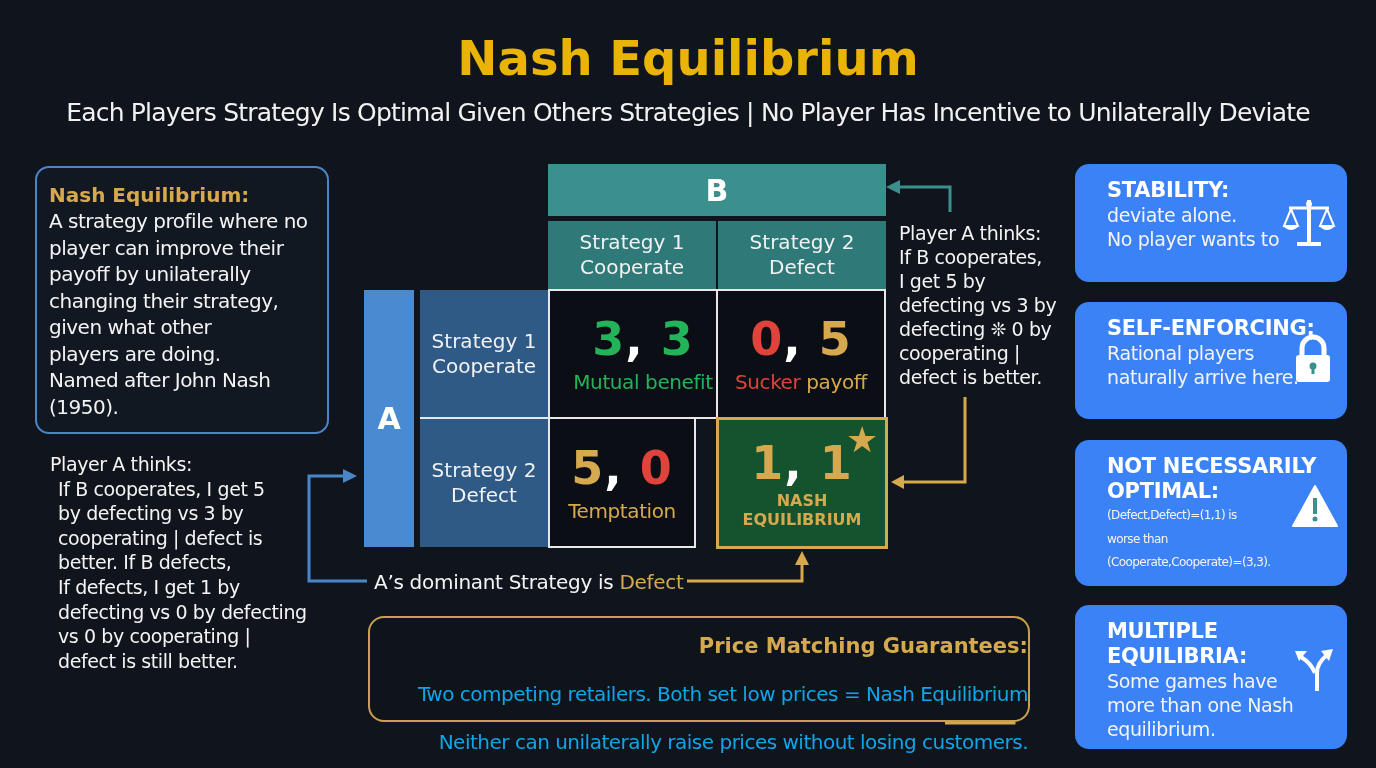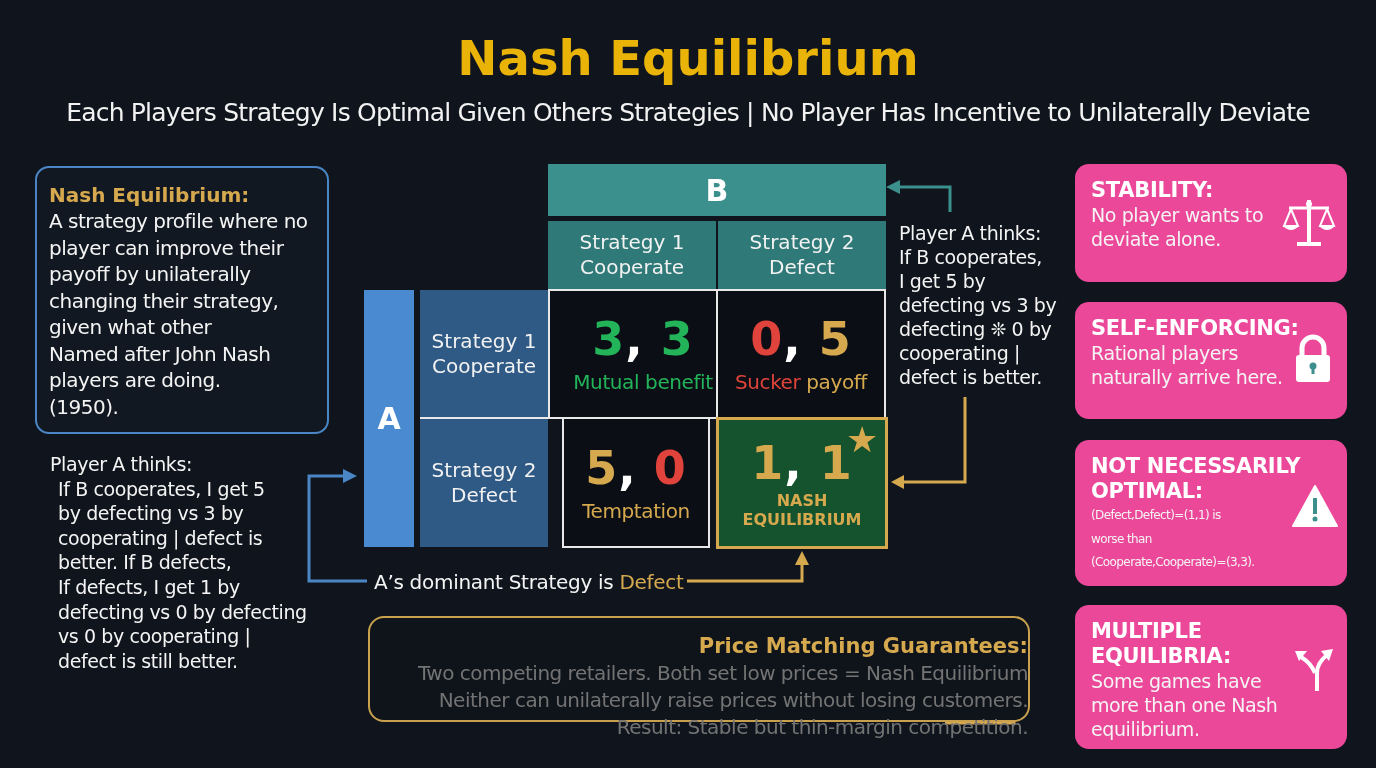--- a/index.html
+++ b/index.html
@@ -64,21 +64,21 @@
   .a-row1 { top: 290px; height: 127px; }
   .a-row2 { top: 419px; height: 128px; }
   .a-divider { left: 420px; top: 417px; width: 128px; height: 2px; background: #e8e8e8; }
 
   .cell {
     background: #0b0f15; border: 2px solid #e8e8e8;
     display: flex; flex-direction: column; align-items: center; justify-content: center;
   }
   .c11 { left: 548px; top: 289px; width: 190px; height: 130px; }
   .c12 { left: 716px; top: 289px; width: 170px; height: 130px; }
-  .c21 { left: 562px; top: 417px; width: 148px; height: 131px; }
+  .c21 { left: 548px; top: 417px; width: 148px; height: 131px; }
   .c22 {
     left: 716px; top: 417px; width: 172px; height: 132px;
     border: 3.5px solid #d6a94e; background: #14532d;
   }
   .payoff { font-size: 46px; font-weight: bold; line-height: 52px; letter-spacing: 1px; }
   .comma { color: #ffffff; }
   .green { color: #23b45a; }
   .red { color: #e0433b; }
   .gold { color: #d6a94e; }
   .cell-label { font-size: 20px; line-height: 26px; margin-top: 4px; letter-spacing: -0.4px; }
@@ -95,26 +95,26 @@
   }
   .dominant .gold { color: #d6a94e; }
 
   
   .price-box {
     left: 368px; top: 616px; width: 662px; height: 106px;
     border: 2.5px solid #c9a04d; border-radius: 16px; background: #0f141b;
     text-align: right; padding-top: 14px;
   }
   .price-title { font-size: 21px; font-weight: bold; color: #d6a94e; line-height: 28px; }
-  .price-line { font-size: 20px; color: #737373; line-height: 27px; letter-spacing: -0.5px; }
+  .price-line { font-size: 20px; color: #0ea5e9; line-height: 27px; letter-spacing: -0.5px; margin-top: 21px; }
 
   
   .card {
-    left: 1075px; width: 272px; background: #ec4899; border-radius: 14px;
-    padding: 14px 10px 10px 16px;
+    left: 1075px; width: 272px; background: #3b82f6; border-radius: 14px;
+    padding: 14px 10px 10px 32px;
   }
   .card-title { font-size: 21px; font-weight: bold; line-height: 25px; color: #ffffff; letter-spacing: -0.3px; }
   .card-text { font-size: 19px; line-height: 24px; color: #f4f4f4; letter-spacing: -0.4px; }
   .card-text.small { font-size: 12px; line-height: 23.5px; letter-spacing: -0.6px; }
   .card-icon { position: absolute; color: #fff; }
   .card1 { top: 164px; height: 118px; }
   .card2 { top: 302px; height: 117px; }
   .card3 { top: 440px; height: 146px; }
   .card4 { top: 605px; height: 144px; }
 
@@ -151,22 +151,22 @@
 <div class="abs title">Nash Equilibrium</div>
 <div class="abs subtitle">Each Players Strategy Is Optimal Given Others Strategies | No Player Has Incentive to Unilaterally Deviate</div>
 
 <div class="abs def-box">
   <div class="def-title">Nash Equilibrium:</div>
   <div class="def-text">A strategy profile where no</div>
   <div class="def-text">player can improve their</div>
   <div class="def-text">payoff by unilaterally</div>
   <div class="def-text">changing their strategy,</div>
   <div class="def-text">given what other</div>
+  <div class="def-text">players are doing.</div>
   <div class="def-text">Named after John Nash</div>
-  <div class="def-text">players are doing.</div>
   <div class="def-text">(1950).</div>
 </div>
 
 <div class="abs left-thinks">
   <div>Player A thinks:</div>
   <div class="ind">If B cooperates, I get 5</div>
   <div class="ind">by defecting vs 3 by</div>
   <div class="ind">cooperating | defect is</div>
   <div class="ind">better. If B defects,</div>
   <div class="ind">If  defects, I get 1 by</div>
@@ -248,22 +248,22 @@
 
 <div class="abs price-box">
   <div class="price-title">Price Matching Guarantees:</div>
   <div class="price-line">Two competing retailers. Both set low prices = Nash Equilibrium</div>
   <div class="price-line">Neither can unilaterally raise prices without losing customers.</div>
   <div class="price-line">Result: Stable but thin-margin competition.</div>
 </div>
 
 <div class="abs card card1">
   <div class="card-title">STABILITY:</div>
+  <div class="card-text">deviate alone.</div>
   <div class="card-text">No player wants to</div>
-  <div class="card-text">deviate alone.</div>
   <svg class="card-icon" style="left:206px; top:30px;" width="56" height="56" viewBox="0 0 56 56">
     <line x1="28" y1="6" x2="28" y2="48" stroke="#fff" stroke-width="4"></line>
     <line x1="16" y1="50" x2="40" y2="50" stroke="#fff" stroke-width="4"></line>
     <line x1="8" y1="14" x2="48" y2="14" stroke="#fff" stroke-width="3"></line>
     <circle cx="28" cy="10" r="3" fill="#fff"></circle>
     <path d="M10,15 L3,32 L17,32 Z" fill="none" stroke="#fff" stroke-width="2"></path>
     <path d="M46,15 L39,32 L53,32 Z" fill="none" stroke="#fff" stroke-width="2"></path>
     <path d="M2,32 Q10,40 18,32 Z" fill="#fff"></path>
     <path d="M38,32 Q46,40 54,32 Z" fill="#fff"></path>
   </svg>

